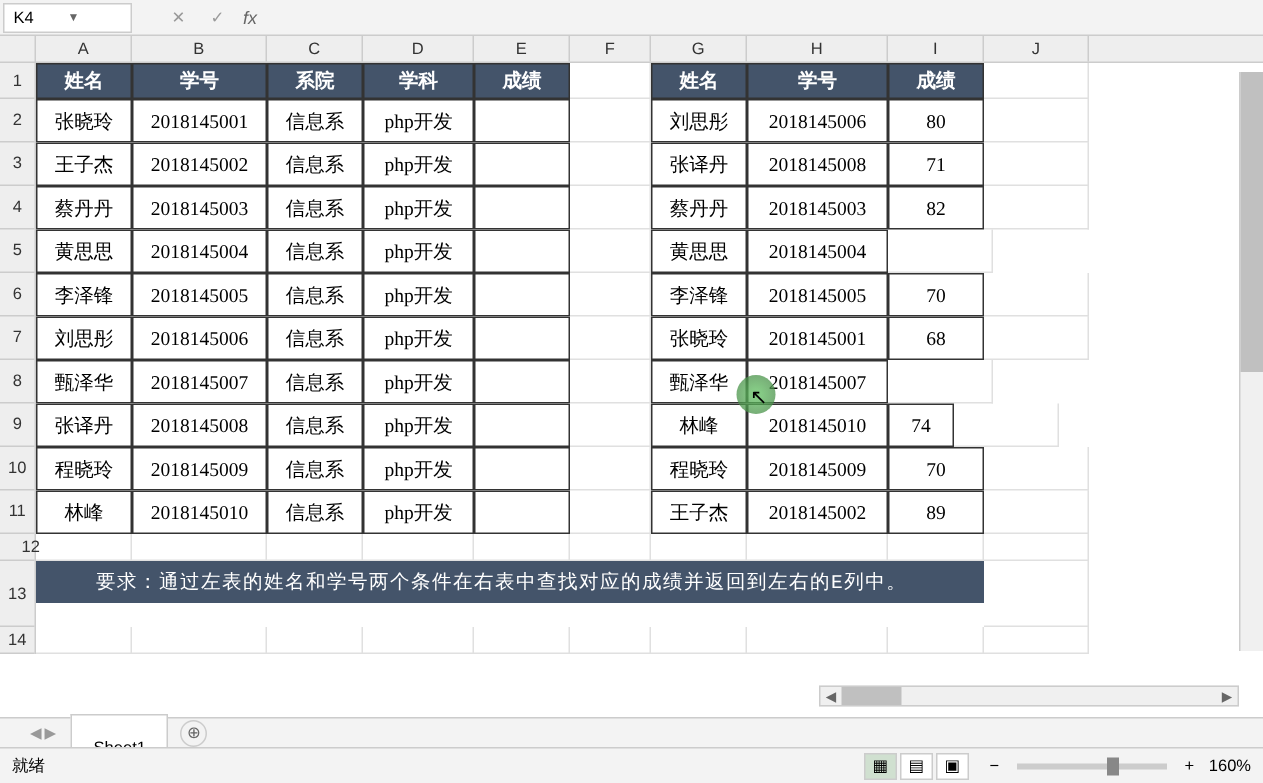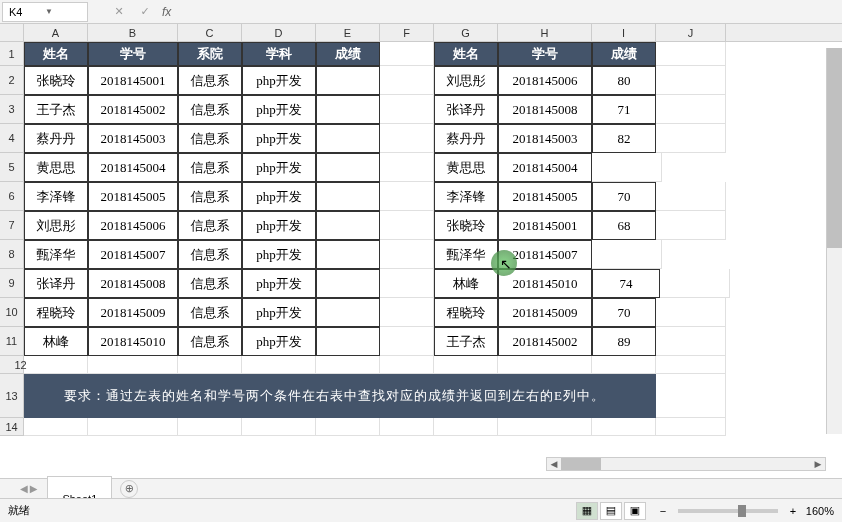--- a/index.html
+++ b/index.html
@@ -190,21 +190,21 @@
       </div>
       <div class="g-row">
         <div class="g-cell td-cell" style="width: 64px; height: 29px;">张译丹</div>
         <div class="g-cell td-cell" style="width: 90px; height: 29px;">2018145008</div>
         <div class="g-cell td-cell" style="width: 64px; height: 29px;">信息系</div>
         <div class="g-cell td-cell" style="width: 74px; height: 29px;">php开发</div>
         <div class="g-cell td-cell" style="width: 64px; height: 29px;"></div>
         <div class="g-cell" style="width: 54px; height: 29px;"></div>
         <div class="g-cell td-cell" style="width: 64px; height: 29px;">林峰</div>
         <div class="g-cell td-cell" style="width: 94px; height: 29px;">2018145010</div>
-        <div class="g-cell td-cell" style="width: 68px; height: 29px; font-family: Liberation Serif, serif;">74</div>
+        <div class="g-cell td-cell" style="width: 44px; height: 29px; font-family: Liberation Serif, serif;">74</div>
         <div class="g-cell" style="width: 70px; height: 29px;"></div>
       </div>
       <div class="g-row">
         <div class="g-cell td-cell" style="width: 64px; height: 29px;">程晓玲</div>
         <div class="g-cell td-cell" style="width: 90px; height: 29px;">2018145009</div>
         <div class="g-cell td-cell" style="width: 64px; height: 29px;">信息系</div>
         <div class="g-cell td-cell" style="width: 74px; height: 29px;">php开发</div>
         <div class="g-cell td-cell" style="width: 64px; height: 29px;"></div>
         <div class="g-cell" style="width: 54px; height: 29px;"></div>
         <div class="g-cell td-cell" style="width: 64px; height: 29px;">程晓玲</div>
@@ -230,21 +230,21 @@
         <div class="g-cell" style="width: 64px; height: 18px;"></div>
         <div class="g-cell" style="width: 74px; height: 18px;"></div>
         <div class="g-cell" style="width: 64px; height: 18px;"></div>
         <div class="g-cell" style="width: 54px; height: 18px;"></div>
         <div class="g-cell" style="width: 64px; height: 18px;"></div>
         <div class="g-cell" style="width: 94px; height: 18px;"></div>
         <div class="g-cell" style="width: 64px; height: 18px;"></div>
         <div class="g-cell" style="width: 70px; height: 18px;"></div>
       </div>
       <div class="g-row">
-        <div class="instruction-row" style="width: 632px; height: 44px;">要求：通过左表的姓名和学号两个条件在右表中查找对应的成绩并返回到左右的E列中。</div>
+        <div class="instruction-row" style="width: 632px; height: 28px; font-family: Liberation Mono, monospace;">要求：通过左表的姓名和学号两个条件在右表中查找对应的成绩并返回到左右的E列中。</div>
         <div class="g-cell" style="width: 70px; height: 44px;"></div>
       </div>
       <div class="g-row">
         <div class="g-cell" style="width: 64px; height: 18px;"></div>
         <div class="g-cell" style="width: 90px; height: 18px;"></div>
         <div class="g-cell" style="width: 64px; height: 18px;"></div>
         <div class="g-cell" style="width: 74px; height: 18px;"></div>
         <div class="g-cell" style="width: 64px; height: 18px;"></div>
         <div class="g-cell" style="width: 54px; height: 18px;"></div>
         <div class="g-cell" style="width: 64px; height: 18px;"></div>

